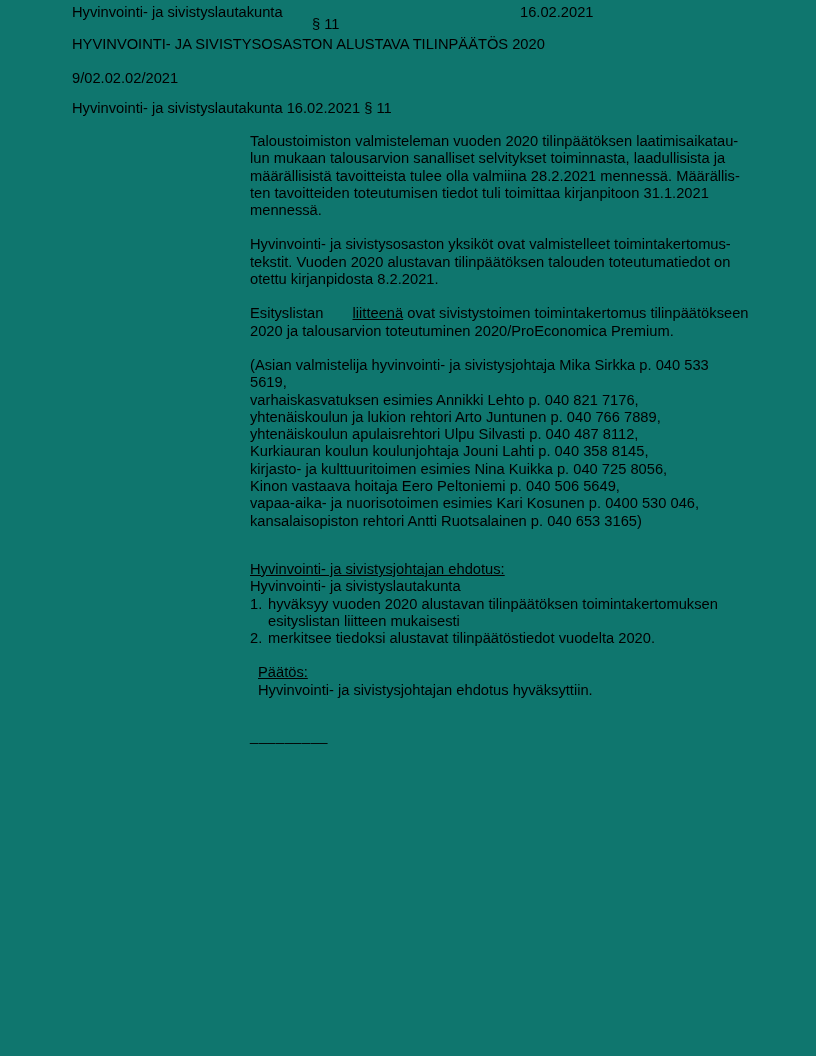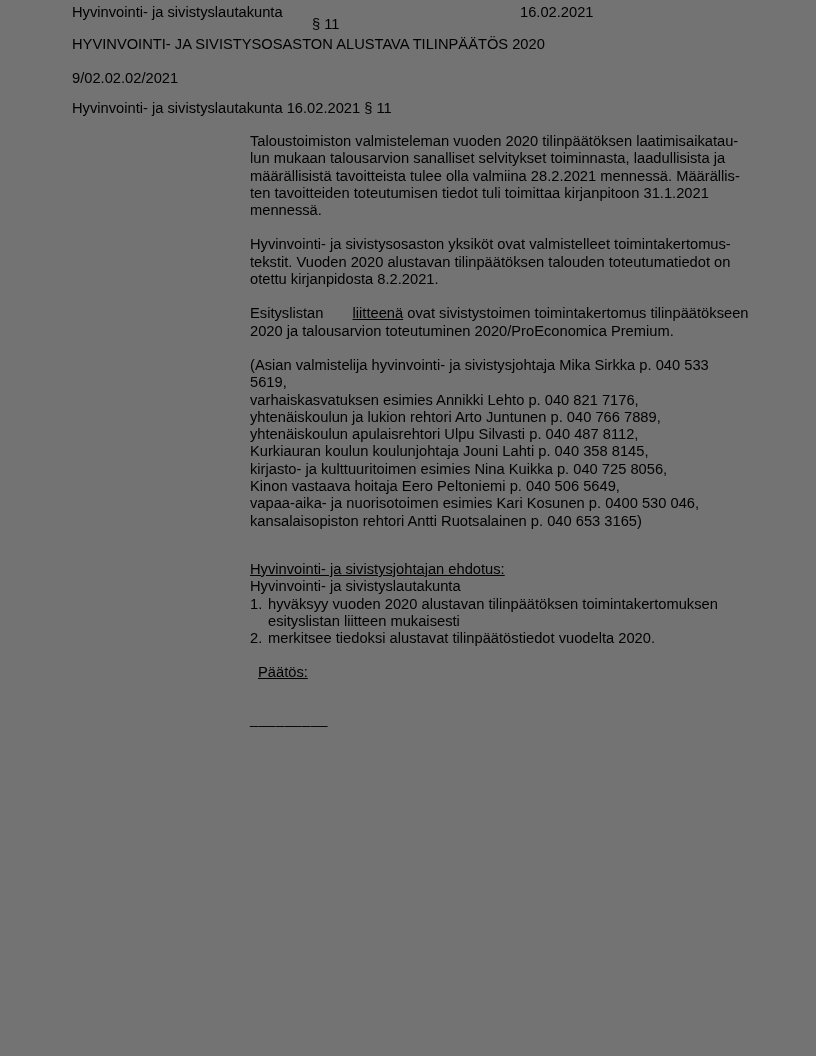--- a/index.html
+++ b/index.html
@@ -4,21 +4,21 @@
 <style>
   html, body {
     margin: 0;
     padding: 0;
     background: #ffffff;
   }
   .page {
     position: relative;
     width: 816px;
     height: 1056px;
-    background: #737373;
+    background: #0f766e;
     color: #000000;
     font-family: "Liberation Sans", sans-serif;
     font-size: 14.7px;
     line-height: 17.3px;
     overflow: hidden;
   }
   .abs { position: absolute; white-space: nowrap; }
   .header-committee { left: 72px; top: 4px; }
   .header-section   { left: 312px; top: 4px; margin-top: 12px; }
   .header-date      { left: 520px; top: 4px; }
@@ -105,18 +105,19 @@
 esityslistan liitteen mukaisesti</span>
       </div>
       <div class="list-item">
         <span class="list-num">2.</span>
         <span class="list-text">merkitsee tiedoksi alustavat tilinpäätöstiedot vuodelta 2020.</span>
       </div>
     </div>
 
     <div class="decision-block">
       <div class="decision-heading">Päätös:</div>
+      <div class="decision-text">Hyvinvointi- ja sivistysjohtajan ehdotus hyväksyttiin.</div>
     </div>
 
     <span class="separator">_________</span>
 
   </div>
 </div>
 
 </body></html>

